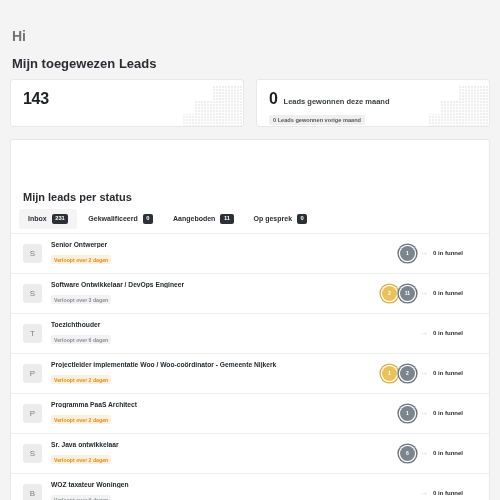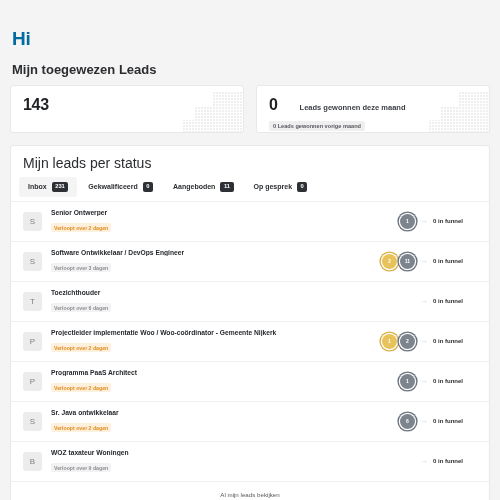--- a/index.html
+++ b/index.html
@@ -5,51 +5,51 @@
   * { box-sizing: border-box; margin: 0; padding: 0; }
   html, body {
     width: 500px; height: 500px;
     background: #f4f4f4;
     font-family: "Liberation Sans", sans-serif;
     overflow: hidden;
   }
   .page { width: 500px; height: 500px; position: relative; padding: 0 10px; }
 
   .greeting {
-    font-size: 19px; font-weight: 700; color: #0369a1;
+    font-size: 14px; font-weight: 700; color: #737373;
     padding: 28px 2px 0 2px; letter-spacing: -0.2px;
   }
   .section-title {
     font-size: 13px; font-weight: 700; color: #2b2d31;
     padding: 12px 2px 0 2px;
   }
 
   
   .stat-row { display: flex; gap: 12px; margin-top: 8px; }
   .stat-card {
     position: relative; flex: 1; background: #fff; border: 1px solid #e8e8e8;
     border-radius: 3px; height: 48px; padding: 10px 12px; overflow: hidden;
   }
-  .stat-line { display: flex; align-items: baseline; gap: 22px; position: relative; z-index: 2; }
+  .stat-line { display: flex; align-items: baseline; gap: 6px; position: relative; z-index: 2; }
   .stat-num { font-size: 16px; font-weight: 700; color: #1f2124; letter-spacing: -0.3px; }
   .stat-label { font-size: 7.5px; font-weight: 700; color: #3a3d42; }
   .stat-sub {
     display: inline-block; margin-top: 6px; font-size: 5.6px; font-weight: 700;
     color: #55585d; background: #efefef; border-radius: 2px;
     padding: 2px 4px; position: relative; z-index: 2;
   }
   .deco { position: absolute; right: 0; bottom: 0; z-index: 1; opacity: .85; }
 
   
   .panel {
     background: #fff; border: 1px solid #e8e8e8; border-radius: 3px;
     margin-top: 12px; overflow: hidden;
   }
   .panel-head { padding: 9px 12px 0 12px; }
-  .panel-title { font-size: 14px; font-weight: 400; color: #2b2d31; }
+  .panel-title { font-size: 11px; font-weight: 700; color: #2b2d31; margin-top: 42px; }
 
   .tabs { display: flex; align-items: center; gap: 2px; padding: 6px 8px 0 8px; }
   .tab {
     display: flex; align-items: center; gap: 5px;
     padding: 5px 9px; border-radius: 3px; cursor: pointer;
     font-size: 7px; font-weight: 700; color: #2b2d31; white-space: nowrap;
   }
   .tab.active { background: #f4f4f4; }
   .tab .cnt {
     background: #2d3034; color: #fff; border-radius: 2px;

